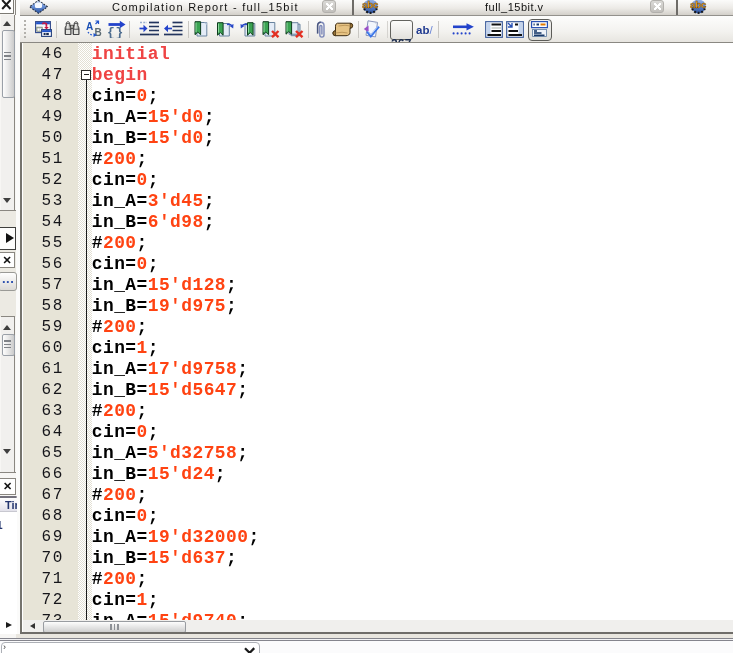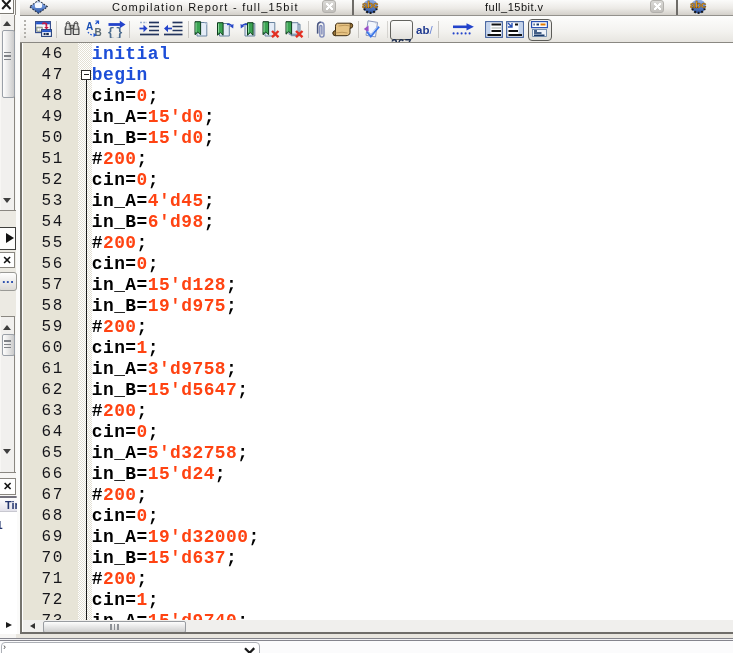--- a/index.html
+++ b/index.html
@@ -28,21 +28,21 @@
      border-left:2px solid #75736d;border-top:0;}
   #edclip{position:absolute;left:0;top:0;width:713px;height:577px;overflow:hidden;}
   #gutter{position:absolute;left:1px;top:0;width:55px;height:577px;background:#e7e4d7;}
   #stipple{position:absolute;left:56px;top:0;width:14px;height:577px;
      background:conic-gradient(#e3e0d4 25%,#ffffff 0 50%,#e3e0d4 0 75%,#ffffff 0);
      background-size:2px 2px;}
   #lnums{position:absolute;left:1px;top:1px;width:41px;text-align:right;
      font-family:"Liberation Mono",monospace;font-size:16px;letter-spacing:1.6px;line-height:21px;color:#15151a;}
   #code{position:absolute;left:69.8px;top:1px;font-family:"Liberation Mono",monospace;
      font-size:17.9px;letter-spacing:0.45px;line-height:21px;font-weight:bold;color:#000;white-space:pre;}
-  .kw{color:#1d4ed8;}
+  .kw{color:#ef4444;}
   .num{color:#ff4312;}
   #foldline{position:absolute;left:64px;top:36px;width:1px;height:541px;background:#1a1a1a;}
   #foldbox{position:absolute;left:59px;top:26.5px;width:8px;height:8.5px;border:1px solid #2a2a2a;background:#fff;}
   #foldbox:after{content:"";position:absolute;left:1.5px;top:3.6px;width:5px;height:1.2px;background:#222;}
   
   #hsb{position:absolute;left:1px;top:577px;width:712px;height:12.5px;background:#f0efed;}
   #hsb .larr{position:absolute;left:7px;top:2.5px;width:0;height:0;
      border:3.8px solid transparent;border-right:5px solid #333;border-left:0;}
   #hsb .thumb{position:absolute;left:20px;top:0.5px;width:141px;height:10.5px;
      border:1px solid #999ca1;border-radius:2px;
@@ -300,29 +300,29 @@
     <div id="lnums">46<br>47<br>48<br>49<br>50<br>51<br>52<br>53<br>54<br>55<br>56<br>57<br>58<br>59<br>60<br>61<br>62<br>63<br>64<br>65<br>66<br>67<br>68<br>69<br>70<br>71<br>72<br>73</div>
     <div id="foldline"></div>
     <div id="foldbox"></div>
     <div id="code"><span class="kw">initial</span>
 <span class="kw">begin</span>
 cin=<span class="num">0</span>;
 in_A=<span class="num">15'd0</span>;
 in_B=<span class="num">15'd0</span>;
 #<span class="num">200</span>;
 cin=<span class="num">0</span>;
-in_A=<span class="num">4'd45</span>;
+in_A=<span class="num">3'd45</span>;
 in_B=<span class="num">6'd98</span>;
 #<span class="num">200</span>;
 cin=<span class="num">0</span>;
 in_A=<span class="num">15'd128</span>;
 in_B=<span class="num">19'd975</span>;
 #<span class="num">200</span>;
 cin=<span class="num">1</span>;
-in_A=<span class="num">3'd9758</span>;
+in_A=<span class="num">17'd9758</span>;
 in_B=<span class="num">15'd5647</span>;
 #<span class="num">200</span>;
 cin=<span class="num">0</span>;
 in_A=<span class="num">5'd32758</span>;
 in_B=<span class="num">15'd24</span>;
 #<span class="num">200</span>;
 cin=<span class="num">0</span>;
 in_A=<span class="num">19'd32000</span>;
 in_B=<span class="num">15'd637</span>;
 #<span class="num">200</span>;

